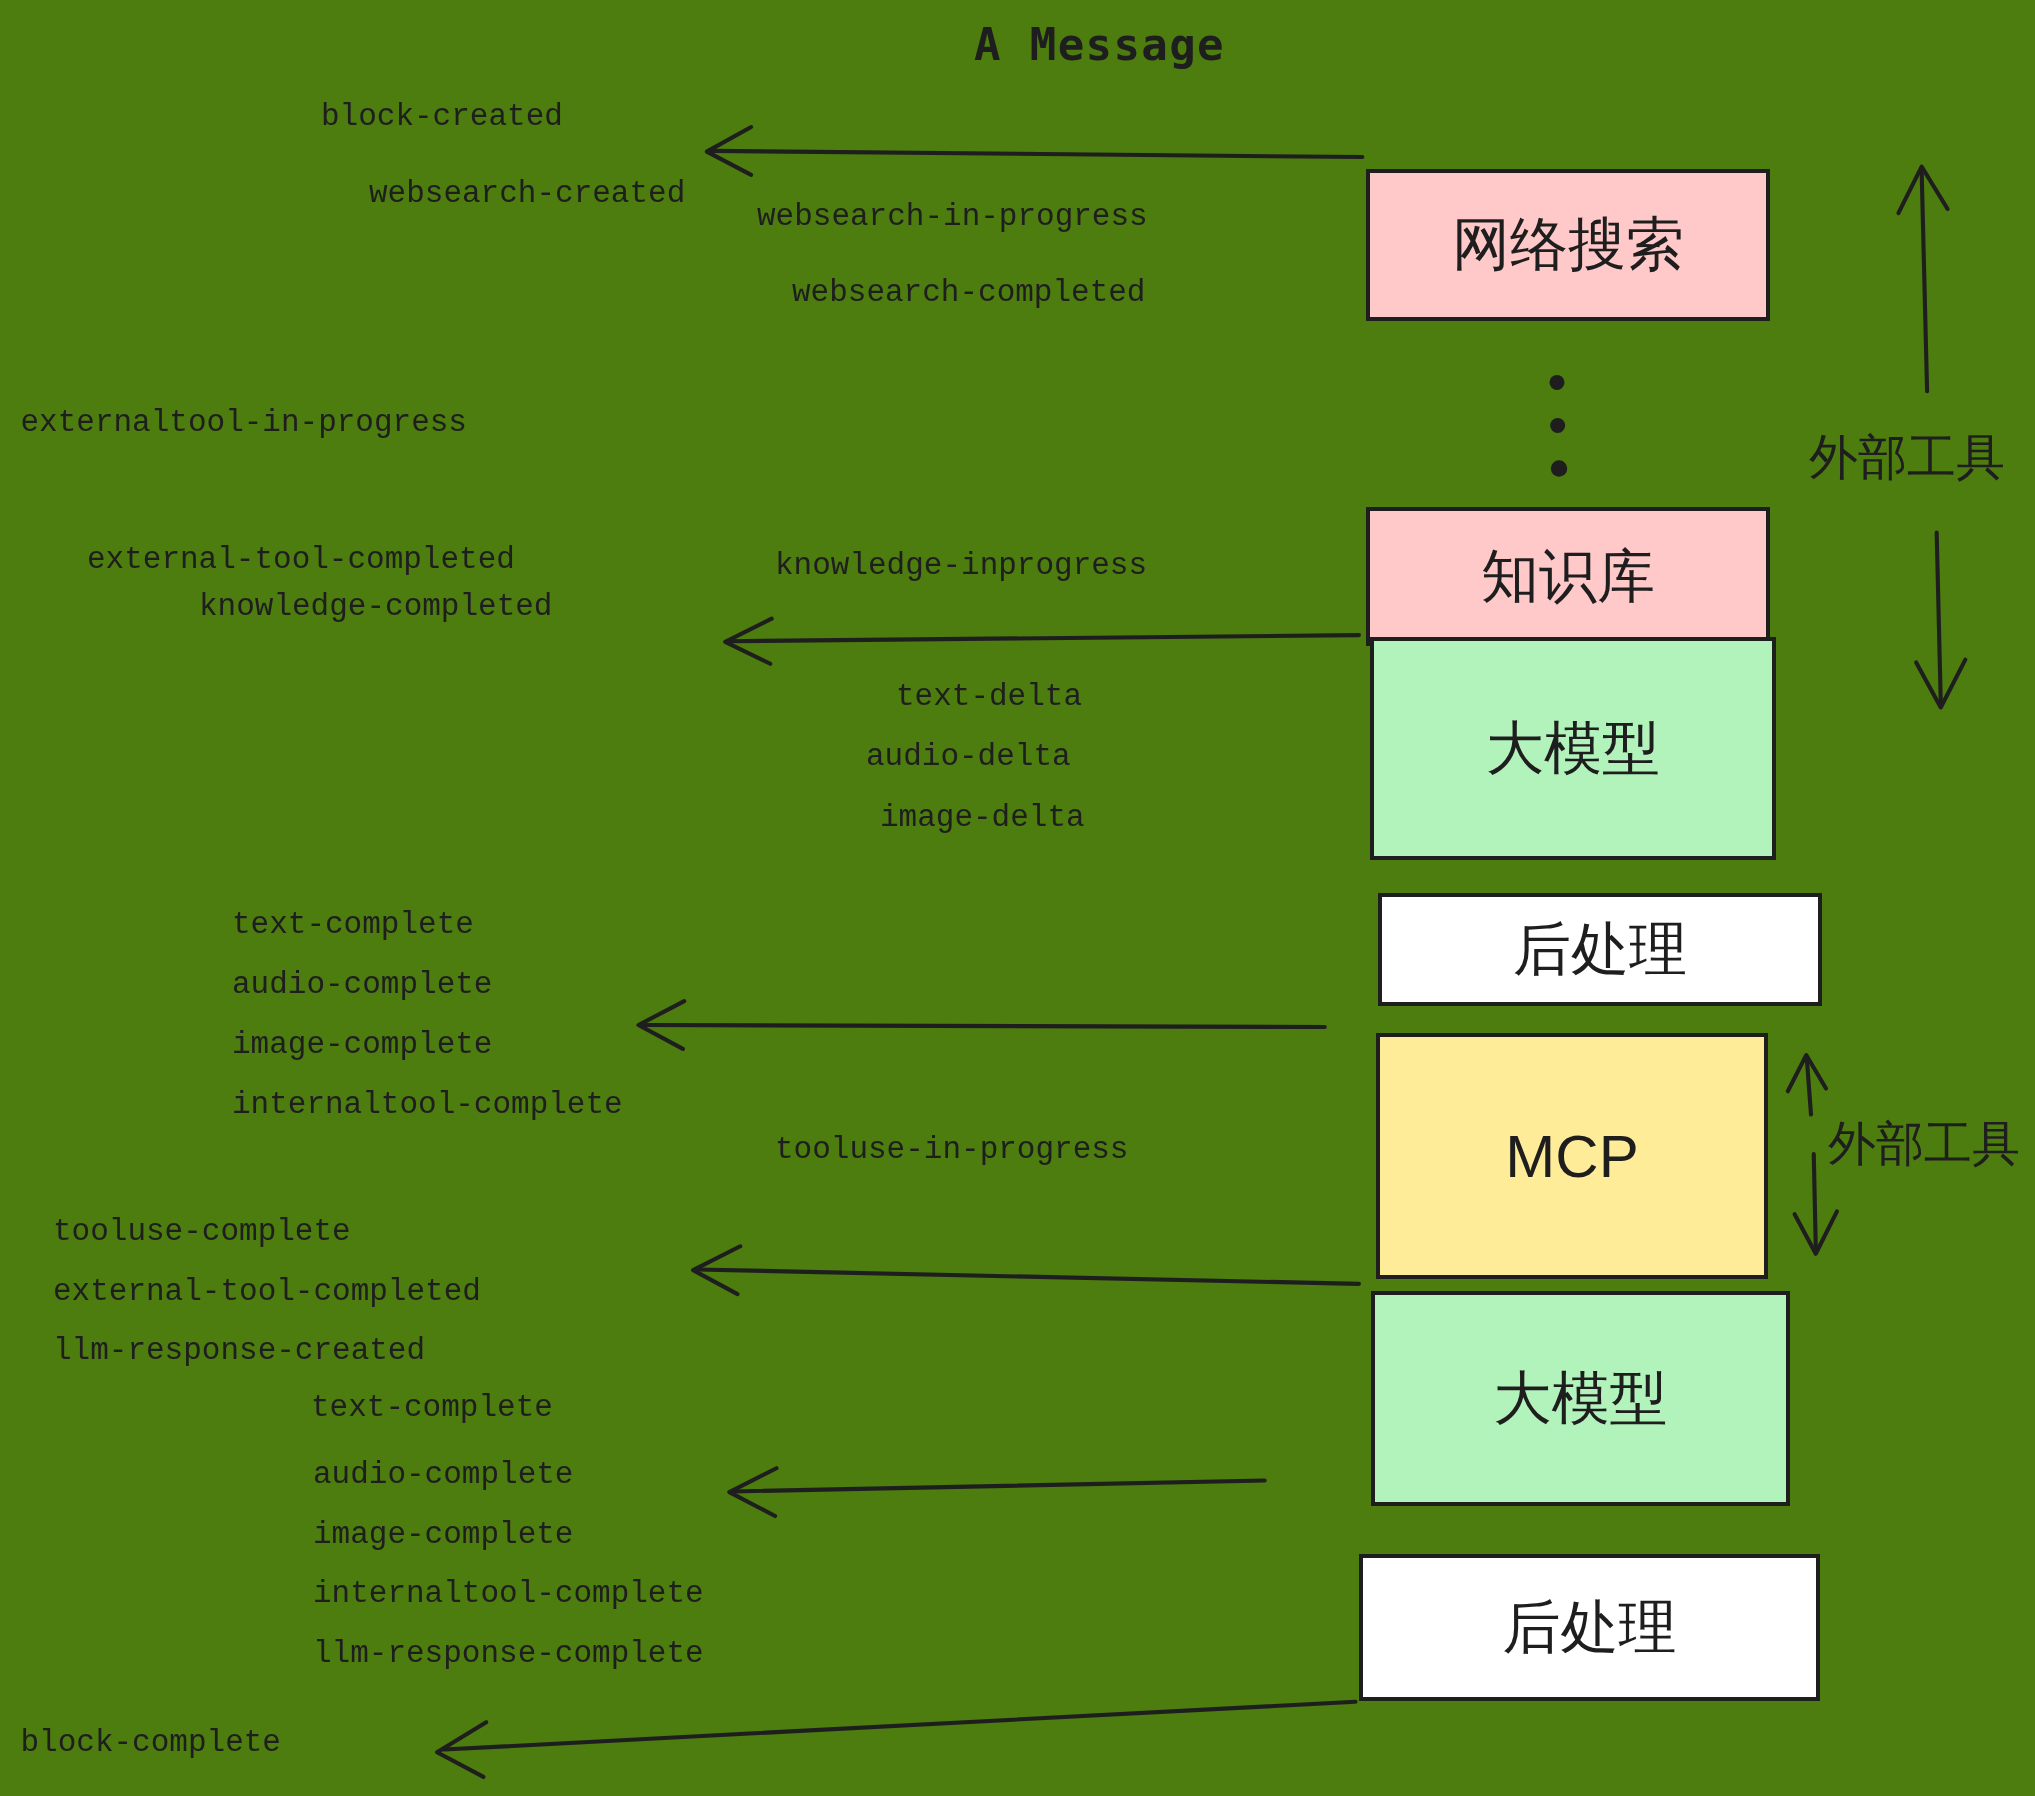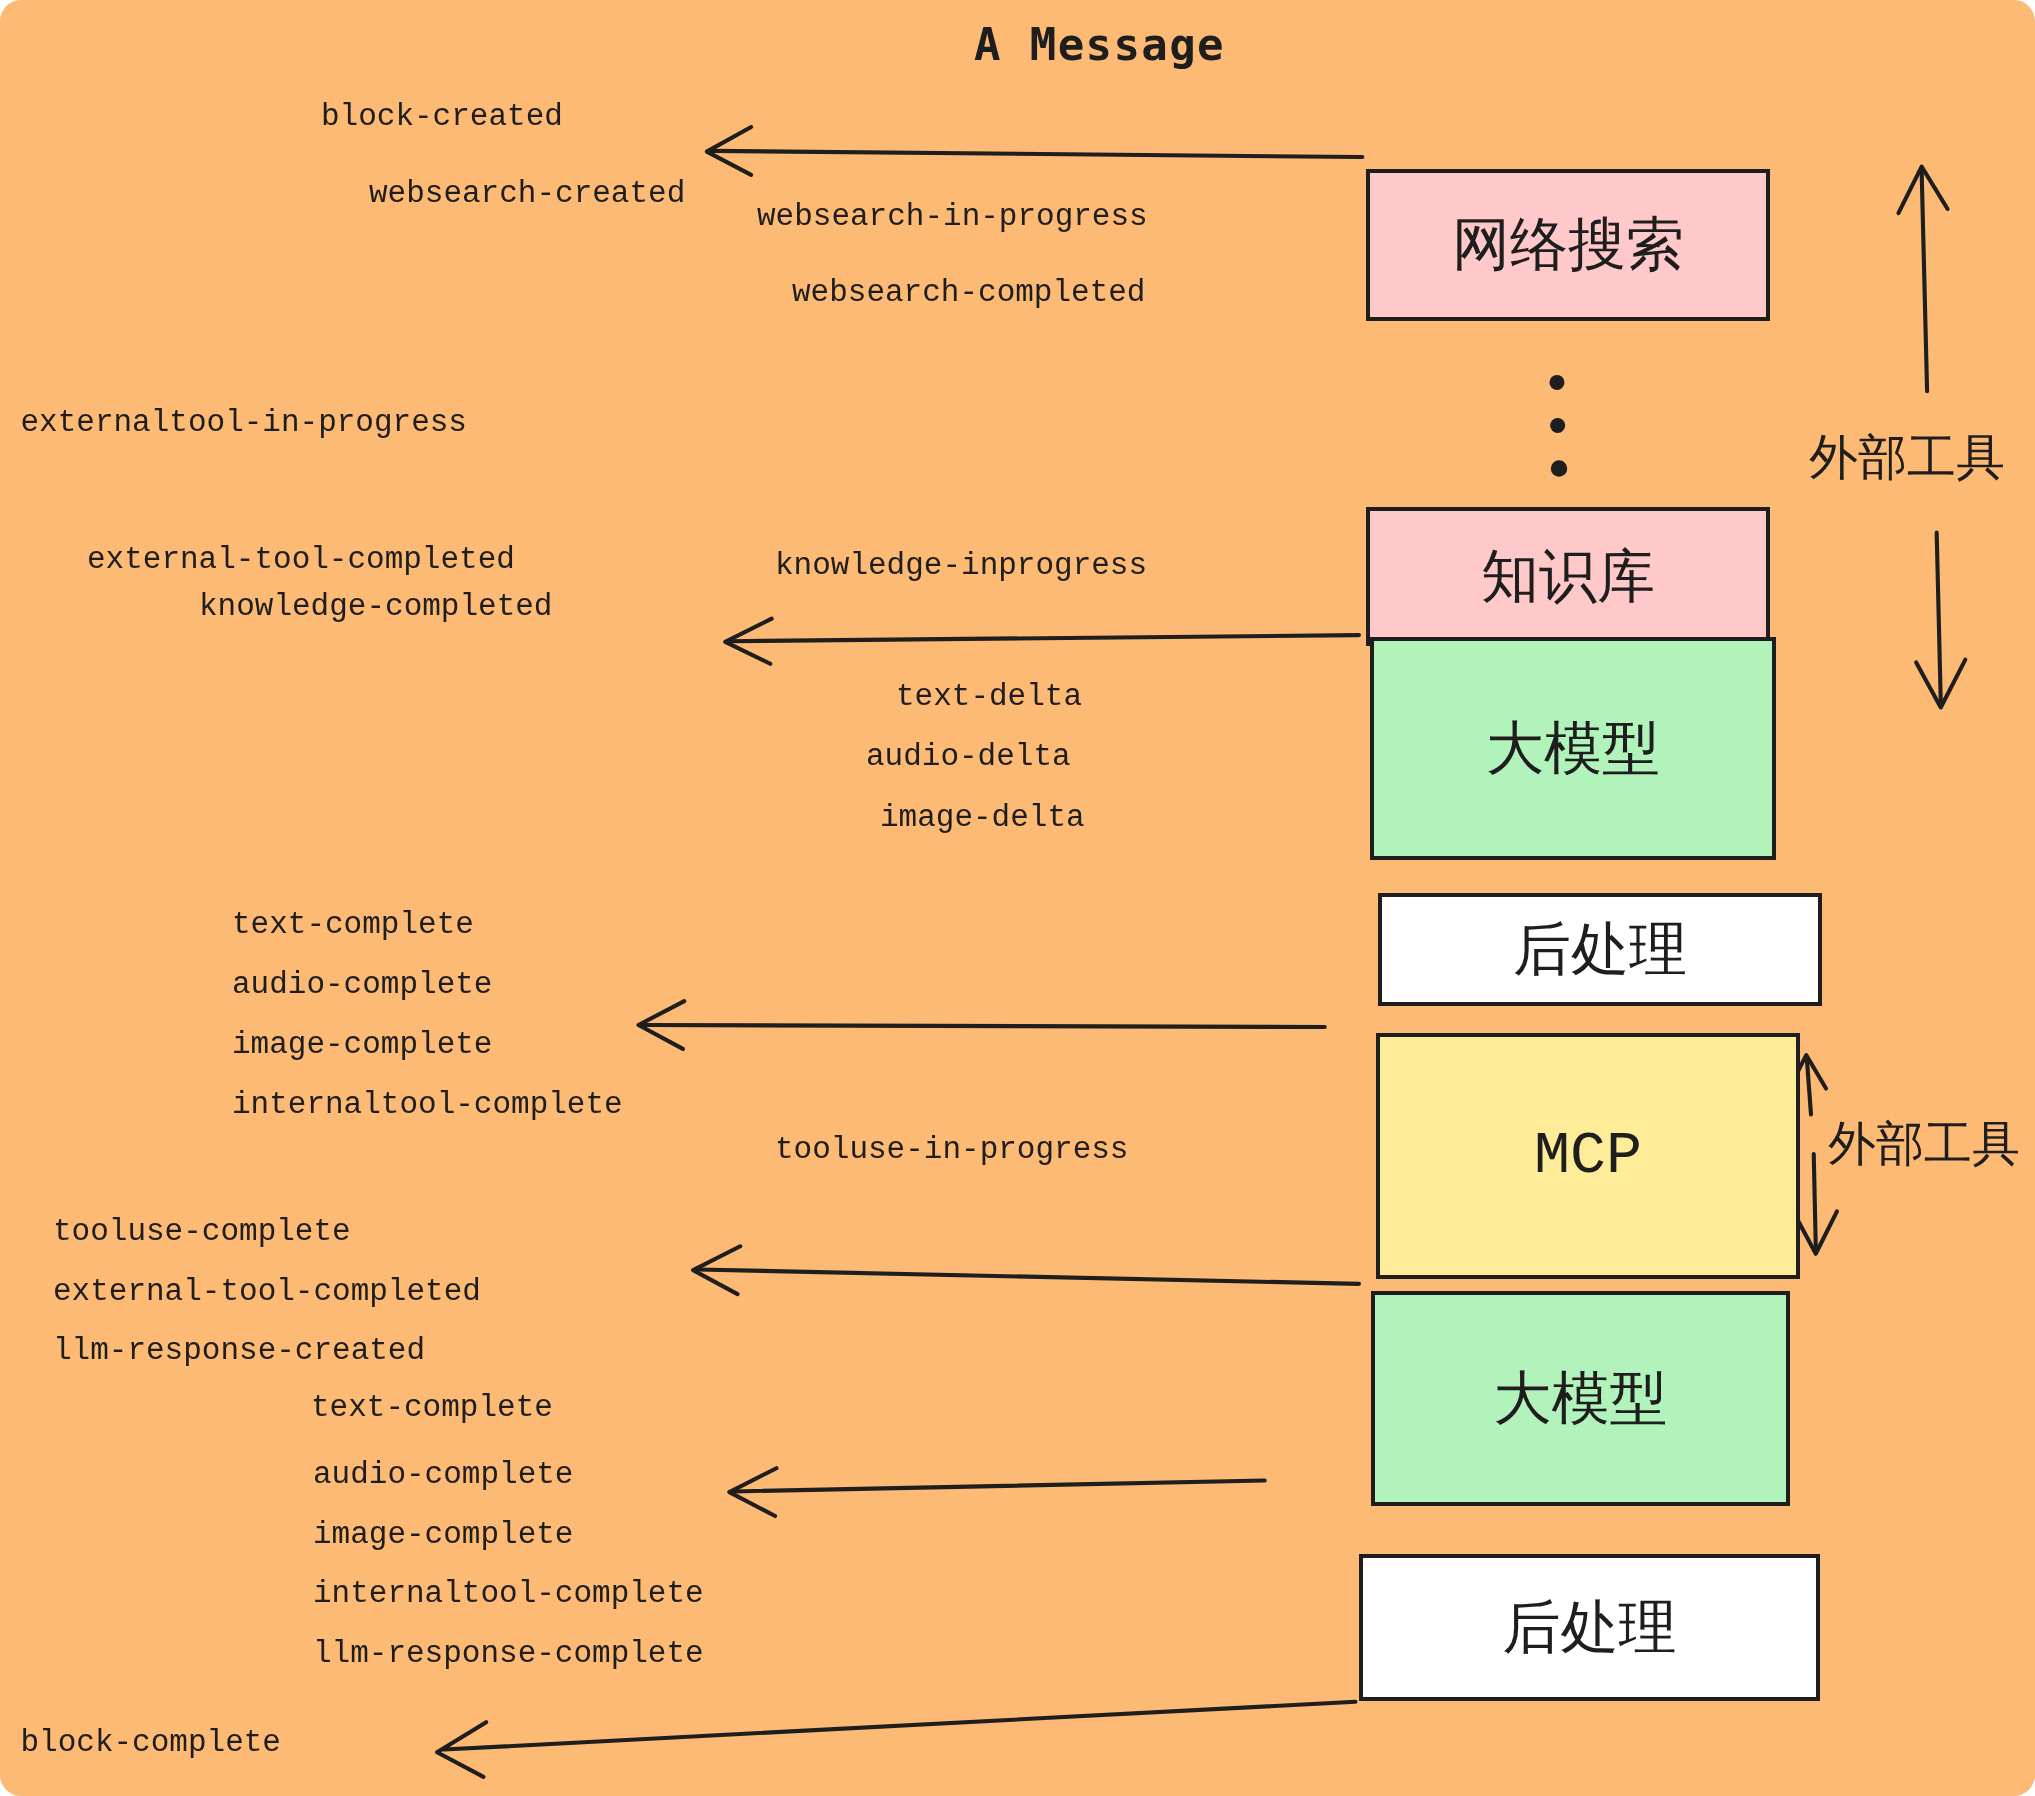--- a/index.html
+++ b/index.html
@@ -1,31 +1,31 @@
 <!DOCTYPE html>
 <html style="--pink: #ffc9c9; --green: #b2f2bb; --yellow: #ffec99; --white: #ffffff; --stroke: #1e1e1e;font-size:11px"><head>
 <meta charset="utf-8">
 <style>
   :root{
     --pink:#ffc9c9; --green:#b2f2bb; --yellow:#ffec99; --white:#ffffff; --stroke:#1e1e1e;
   }
   html,body{margin:0;padding:0;background:#ffffff;}
-  #canvas{position:relative;width:2035px;height:1796px;background:#fdba74;overflow:hidden;
-          font-family:"DejaVu Sans Mono", monospace;color:var(--stroke);border-radius:21px;}
+  #canvas{position:relative;width:2035px;height:1796px;background:#4d7c0f;overflow:hidden;
+          font-family:"DejaVu Sans Mono", monospace;color:var(--stroke);}
   #arrows{position:absolute;left:0;top:0;width:2035px;height:1796px;}
   .evt{position:absolute;font-size:31px;line-height:1;white-space:nowrap;color:var(--stroke);font-family:Liberation Mono, monospace;}
   .title{position:absolute;left:974px;top:19px;font-size:44px;font-weight:bold;letter-spacing:1.4px;}
   .box{position:absolute;border:4.1px solid var(--stroke);display:flex;align-items:center;justify-content:center;
        font-family:"DejaVu Sans", sans-serif;font-size:58px;box-sizing:border-box;}
   .box-websearch{left:1366px;top:169px;width:404px;height:152px;background:var(--pink);}
   .box-knowledge{left:1366px;top:507px;width:404px;height:139px;background:var(--pink);}
   .box-llm1{left:1370px;top:637px;width:406px;height:223px;background:var(--green);}
   .box-post1{left:1378px;top:893px;width:444px;height:113px;background:var(--white);}
-  .box-mcp{left:1376px;top:1033px;width:424px;height:246px;background:var(--yellow);
-           font-family:Liberation Mono, monospace;font-size:60px;}
+  .box-mcp{left:1376px;top:1033px;width:392px;height:246px;background:var(--yellow);
+           font-family:Liberation Sans, sans-serif;font-size:60px;}
   .box-llm2{left:1371px;top:1291px;width:419px;height:215px;background:var(--green);}
   .box-post2{left:1359px;top:1554px;width:461px;height:147px;background:var(--white);}
   .ext-label{position:absolute;font-family:"DejaVu Sans", sans-serif;font-size:49px;white-space:nowrap;color:var(--stroke);}
   .ext1{left:1809px;top:425px;}
   .ext2{left:1828px;top:1112px;font-size:48px;}
   
   .e-block-created{left:321px;top:101px;}
   .e-websearch-created{left:321px;top:178px;margin-left:48px;}
   .e-websearch-in-progress{left:757px;top:201px;}
   .e-websearch-completed{left:792px;top:277px;}

